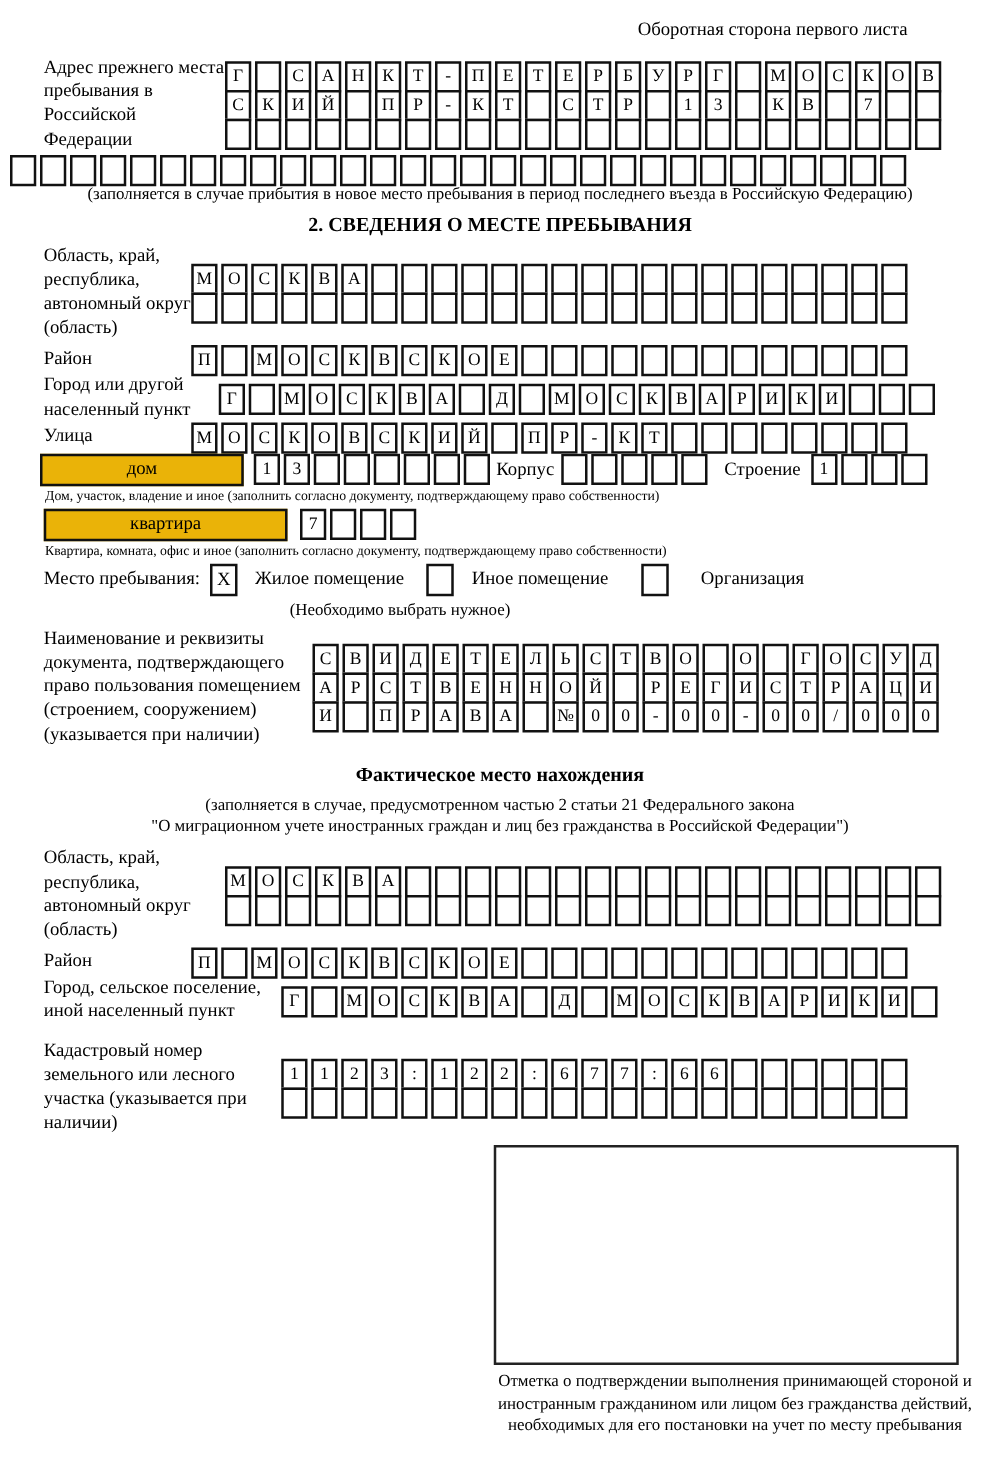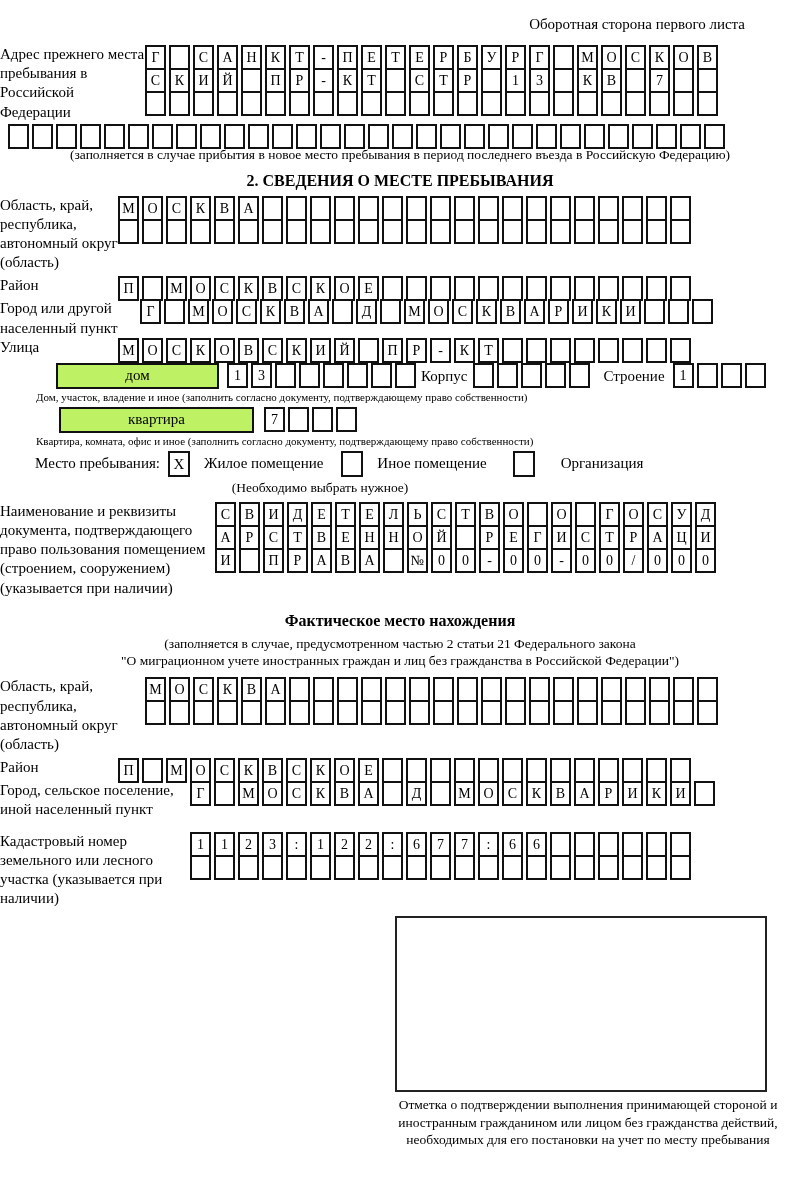--- a/index.html
+++ b/index.html
@@ -1,40 +1,40 @@
 <!DOCTYPE html>
 <html><head>
 <meta charset="utf-8">
 <style>
   html,body { margin:0; padding:0; background:#fff; }
   .page {
     width:800px; height:1180px; background:#fff; color:#000;
     font-family:"Liberation Serif", serif; position:relative; overflow:hidden;
     box-sizing:border-box;
   }
-  .hdr { padding-top:16px; padding-right:55px; text-align:right; font-size:15px; }
-  .frow { display:flex; align-items:flex-start; }
+  .hdr { padding-top:16px; padding-right:74px; text-align:right; font-size:15px; }
+  .frow { display:flex; align-items:center; padding-left:35px; }
   .flabel { font-size:15px; line-height:1.28; flex:none; }
   .w145 { width:145px; } .w118 { width:118px; } .w140 { width:140px; }
   .w190 { width:190px; } .w215 { width:215px; }
   .cellcol { flex:none; }
   .cellrow { white-space:nowrap; height:20px; margin-bottom:3px; }
   .cell {
     display:inline-block; box-sizing:content-box; width:17px; height:21px;
     border:2px solid #111; margin-right:3px; text-align:center;
     font-size:14px; line-height:21px; vertical-align:top; background:#fff;
   }
   .fullrow { padding-left:8px; margin-top:2px; }
   .note { font-size:13.5px; text-align:center; line-height:1.25; }
   .sec-title { text-align:center; font-weight:bold; font-size:16px; margin:8px 0 6px 0; }
   .mt4{margin-top:4px;} .mt6{margin-top:6px;} .mt8{margin-top:8px;} .mt12{margin-top:12px;} .mt14{margin-top:14px;}
   .widebox {
     box-sizing:border-box; border:2px solid #111; height:26px;
     display:inline-flex; align-items:center; justify-content:center;
-    font-size:15px; flex:none; background:#bef264;margin-left:24px;
+    font-size:15px; flex:none; background:#eab308;
   }
   .houserow { display:flex; align-items:flex-start; padding-left:32px; margin-top:2px; }
   .inlinelabel { font-size:15px; line-height:26px; flex:none; }
   .stayrow { display:flex; align-items:center; padding-left:35px; margin-top:4px; font-size:15px; }
   .checkbox {
     box-sizing:content-box; width:18px; height:22px; border:2px solid #111;
     display:inline-block; text-align:center; font-size:15px; line-height:22px; flex:none; background:#fff;
   }
   .staynote { margin-left:175px; width:290px; text-align:center; font-size:13.5px; margin-top:3px; }
   .leftnote { padding-left:36px; font-size:11px; text-align:left; margin:2px 0 4px 0; }

